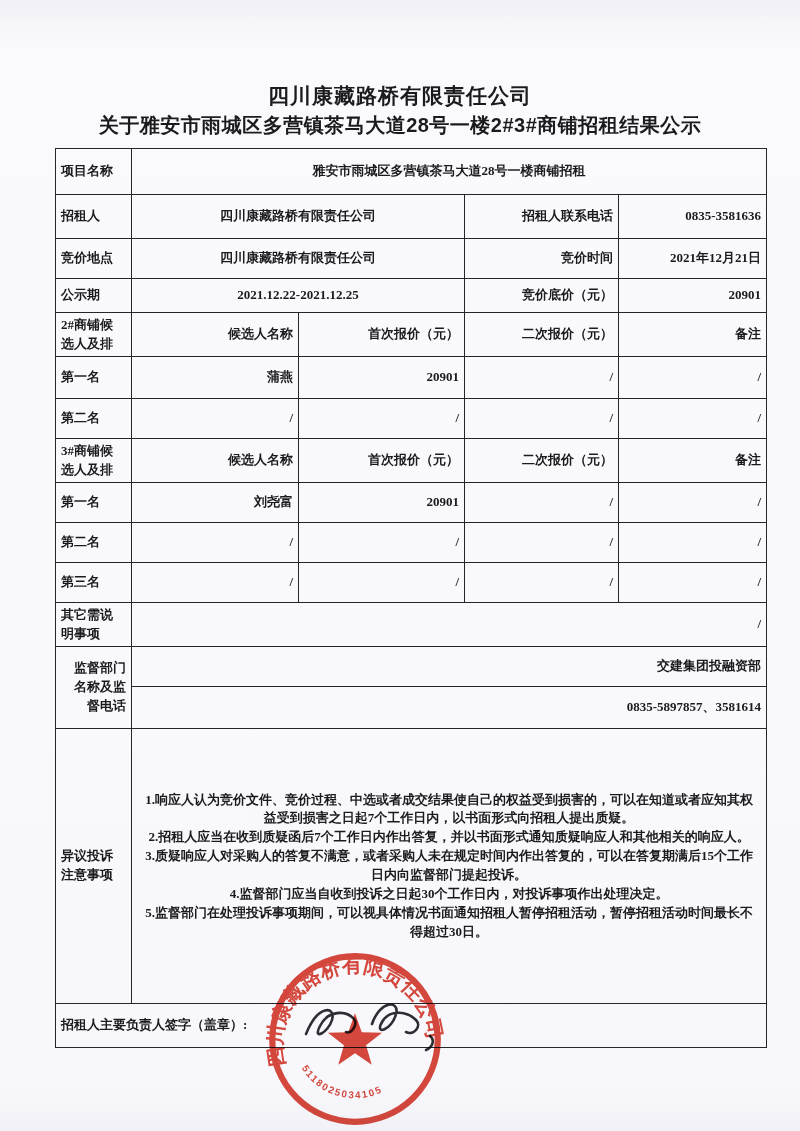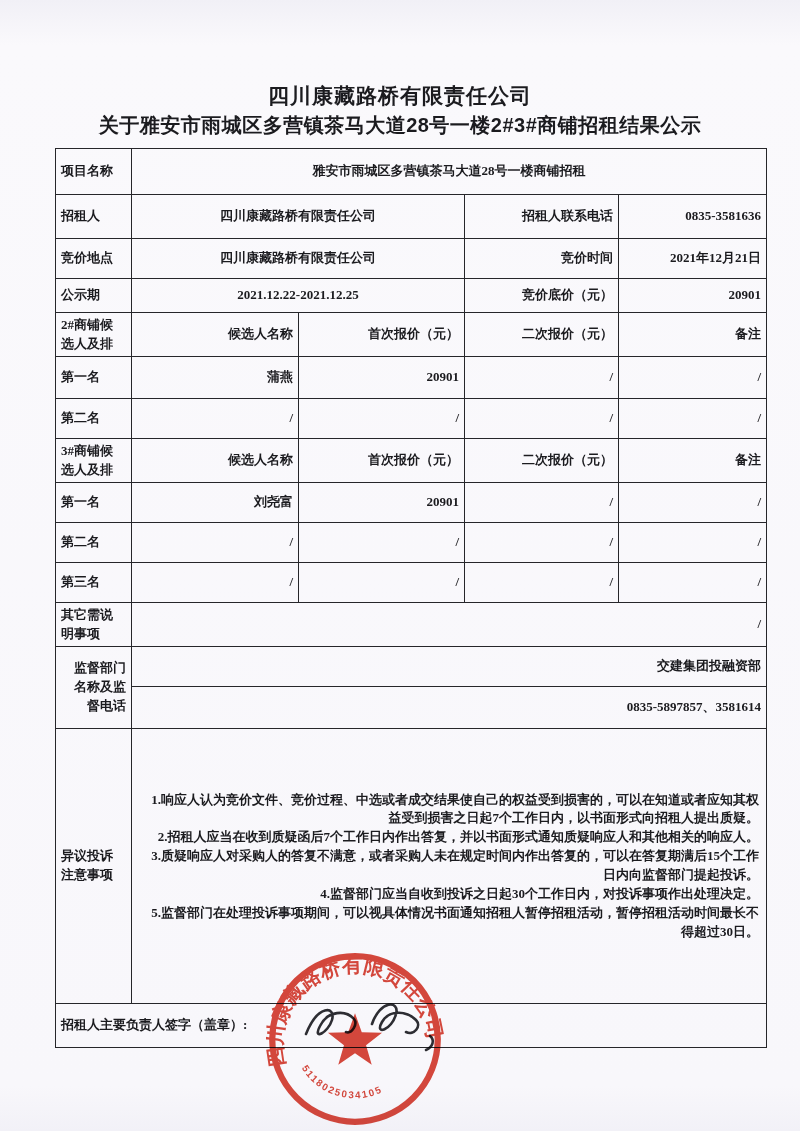--- a/index.html
+++ b/index.html
@@ -24,21 +24,21 @@
   table.doc td {
     border:1.5px solid #26262a; font-size:13px; line-height:1.45;
     padding:2px 5px; vertical-align:middle; word-break:break-all;font-weight:bold;
   }
   td.lab { text-align:left; }
   td.ctr { text-align:right; }
   td.lft { text-align:center; padding-left:8px; }
   .pre { white-space:pre-line; }
   tr.h34{height:34px} tr.h40{height:40px} tr.h42{height:42px}
   tr.h44{height:44px} tr.h46{height:46px} tr.h275{height:275px}
-  .notes div { margin:0 2px; text-align:right; }
+  .notes div { margin:0 2px; text-align:center; }
   .sigcell { position:relative; font-size:15px; text-align:left; }
   .sig-svg { position:absolute; left:240px; top:-18px; mix-blend-mode:multiply; }
   .seal-svg { position:absolute; left:266px; top:950px; mix-blend-mode:multiply; opacity:0.92; }
 </style>
 </head>
 <body>
 
 <div class="page">
 
   <div class="titles">

